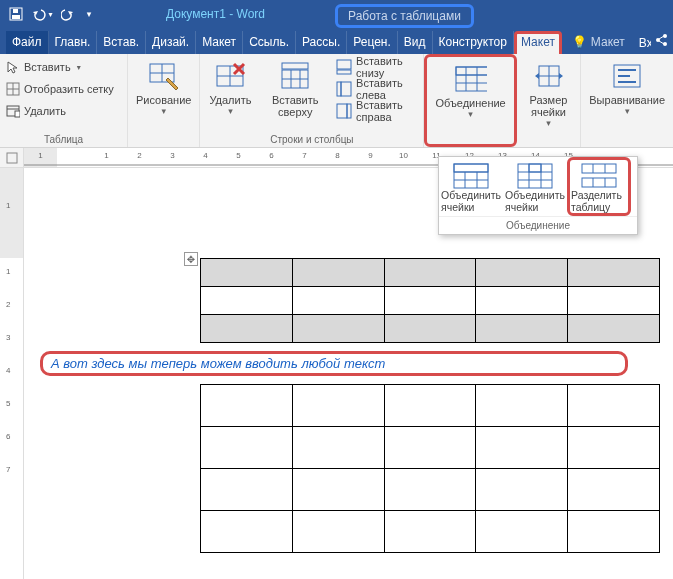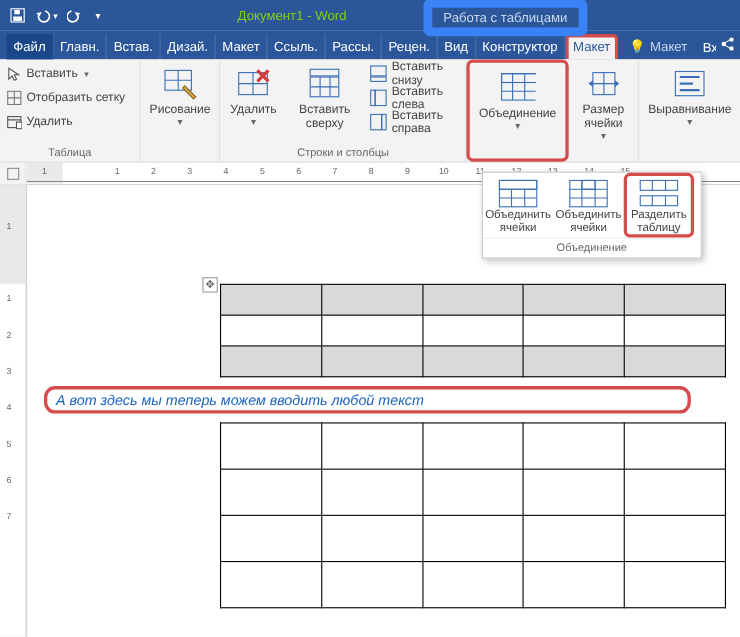--- a/index.html
+++ b/index.html
@@ -2,22 +2,22 @@
 <html><head>
 <meta charset="utf-8">
 <style>
   * { box-sizing: border-box; margin: 0; padding: 0; font-family: "Segoe UI", Tahoma, sans-serif; }
   body { background: #f0f0f0; width: 673px; height: 579px; overflow: hidden; position: relative; }
 
   
   .titlebar { background: #2b579a; color: #fff; height: 28px; display: flex; align-items: center; padding: 0 4px; font-size: 11px; }
   .qat { display: flex; gap: 2px; align-items: center; }
   .qat-btn { width: 24px; height: 22px; display: flex; align-items: center; justify-content: center; color: #fff; }
-  .title-text { flex: 0 0 auto; margin-left: 120px; color: #84cc16; font-size: 12px; }
-  .tools-ctx { margin-left: 70px; color: #c9d7ec; font-size: 12px; border: 8px solid #3b82f6; border-radius: 6px; padding: 2px 10px; position: relative; top: 2px;}
+  .title-text { flex: 0 0 auto; margin-left: 70px; color: #7dd3fc; font-size: 12px; }
+  .tools-ctx { margin-left: 70px; color: #c9d7ec; font-size: 12px; border: 3px solid #3b82f6; border-radius: 6px; padding: 2px 10px; position: relative; top: 2px;}
   .callout { border: 3px solid #d64b4b; border-radius: 6px; }
 
   
   .tabs { background: #2b579a; height: 26px; display: flex; align-items: flex-end; padding-left: 6px; font-size: 12px; color: #fff; }
   .tab { padding: 4px 6px 5px 6px; white-space: nowrap; border-right: 1px solid rgba(255,255,255,0.15); }
   .tab.file { background: #19478a; }
   .tab.active { background: #f3f3f3; color: #2b579a; }
   .tab.active.highlight { border: 3px solid #d64b4b; border-bottom: none; border-radius: 4px 4px 0 0; padding: 1px 4px 5px 4px; }
   .tell { color: #c9d7ec; padding: 4px 6px 5px 10px; display: flex; align-items: center; gap: 4px;}
   .signin { color: #fff; padding: 4px 8px; }
@@ -34,21 +34,21 @@
   .big-cmd .lbl { font-size: 11px; color: #444; text-align: center; line-height: 12px; margin-top: 2px;}
   .dd-arrow::after { content: "▾"; font-size: 9px; color: #666; display: block; text-align: center;}
   .ic { display: inline-flex; align-items: center; justify-content: center; }
   .ic svg { display: block; }
 
   .group.callout { border: 3px solid #d64b4b; border-radius: 6px; }
 
   
   .dropdown { position: absolute; left: 438px; top: 156px; background: #fff; border: 1px solid #c8c8c8; box-shadow: 2px 2px 6px rgba(0,0,0,0.25); z-index: 20; width: 200px; }
   .dropdown .row { display: flex; }
-  .dd-item { display: flex; flex-direction: column; align-items: center; padding: 6px 4px 2px 4px; width: 64px; font-size: 10.5px; color: #444; text-align: center; line-height: 12px;}
+  .dd-item { display: flex; flex-direction: column; align-items: center; padding: 6px 4px 2px 4px; width: 64px; font-size: 10.5px; color: #444; line-height: 12px;}
   .dd-item .ic { width: 36px; height: 26px; }
   .dd-item.callout { border: 3px solid #d64b4b; border-radius: 6px; padding: 3px 1px 0 1px;}
   .dd-group-label { font-size: 10px; color: #666; text-align: center; padding: 3px 0; border-top: 1px solid #eee;}
 
   
   .ruler-area { background: #fff; display: flex; height: 20px; border-bottom: 1px solid #ddd; }
   .ruler-corner { width: 24px; background: #f3f3f3; border-right: 1px solid #ddd; display:flex;align-items:center;justify-content:center;}
   .hruler { flex: 1; position: relative; background: #fff; font-size: 8px; color: #666; overflow: hidden;}
   .hruler .shade { position: absolute; left: 0; top: 0; bottom: 0; width: 33px; background: #e9e9e9; }
   .hruler .ticks { position: absolute; left: 0; right: 0; top: 0; bottom: 0; }

